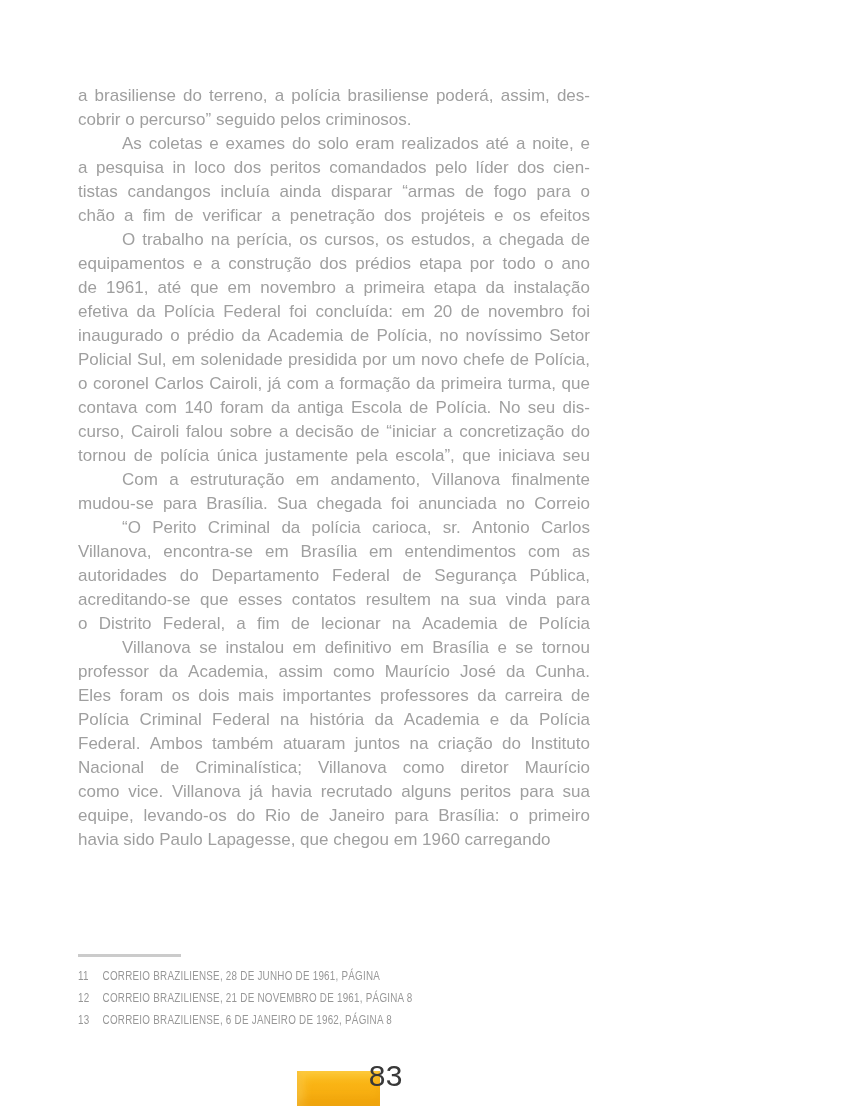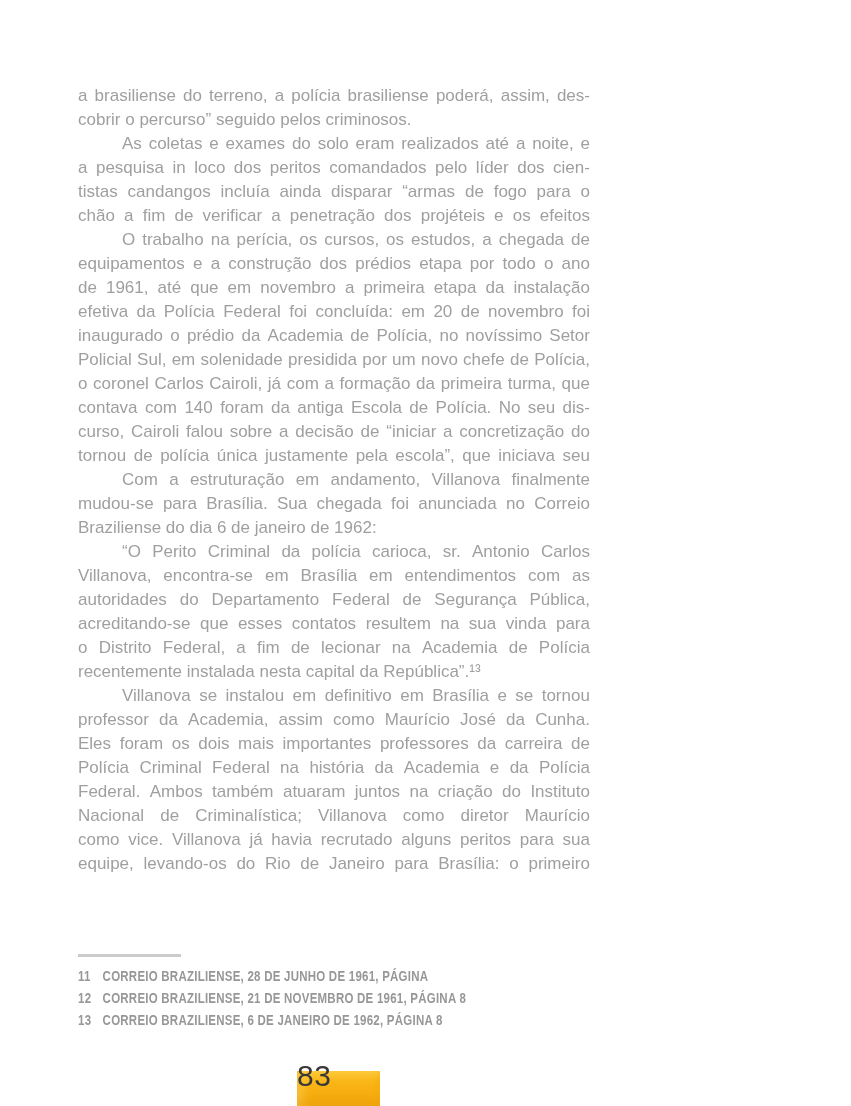--- a/index.html
+++ b/index.html
@@ -24,37 +24,37 @@
   .line.indent{padding-left:44px;}
   .line.last{display:block;}
   
   .fn-rule{
     position:absolute;left:78px;top:954px;width:103px;height:3px;
     background:#cbcbcb;
   }
   
   .footnotes{
     position:absolute;left:78px;top:965px;width:700px;
-    color:#979797;font-size:14px;font-weight:bold;
+    color:#979797;font-size:12px;
   }
   .fn-row{
     height:22px;line-height:22px;white-space:nowrap;
     transform:scaleX(0.82);transform-origin:0 50%;
     letter-spacing:0.3px;
   }
   .fn-num{display:inline-block;width:30px;}
   
   .pagenum-bg{
     position:absolute;left:297px;top:1071px;width:83px;height:35px;
     background:linear-gradient(180deg,#fcbe1c 0%,#f9b213 45%,#f3a80c 100%);
     box-shadow:inset 0 -6px 8px rgba(230,150,5,0.35), inset 6px 4px 10px rgba(255,225,120,0.45);
   }
   .pagenum{
     position:absolute;left:297px;top:1061px;width:106px;
-    text-align:left;
+    text-align:right;
     font-size:30px;line-height:30px;
     color:#383838;
     letter-spacing:0.5px;
   }
 </style>
 </head>
 <body>
 
 <div class="page">
 
@@ -275,21 +275,20 @@
           <span>mudou-se</span>
           <span>para</span>
           <span>Brasília.</span>
           <span>Sua</span>
           <span>chegada</span>
           <span>foi</span>
           <span>anunciada</span>
           <span>no</span>
           <span>Correio</span>
         </div>
-        <div class="line last">Braziliense do dia 6 de janeiro de 1962:</div>
       </div>
       <div class="para">
         <div class="line just indent">
           <span>“O</span>
           <span>Perito</span>
           <span>Criminal</span>
           <span>da</span>
           <span>polícia</span>
           <span>carioca,</span>
           <span>sr.</span>
@@ -332,21 +331,20 @@
           <span>Federal,</span>
           <span>a</span>
           <span>fim</span>
           <span>de</span>
           <span>lecionar</span>
           <span>na</span>
           <span>Academia</span>
           <span>de</span>
           <span>Polícia</span>
         </div>
-        <div class="line last">recentemente instalada nesta capital da República”.¹³</div>
       </div>
       <div class="para">
         <div class="line just indent">
           <span>Villanova</span>
           <span>se</span>
           <span>instalou</span>
           <span>em</span>
           <span>definitivo</span>
           <span>em</span>
           <span>Brasília</span>
@@ -426,20 +424,21 @@
           <span>levando-os</span>
           <span>do</span>
           <span>Rio</span>
           <span>de</span>
           <span>Janeiro</span>
           <span>para</span>
           <span>Brasília:</span>
           <span>o</span>
           <span>primeiro</span>
         </div>
+        <div class="line last">havia sido Paulo Lapagesse, que chegou em 1960 carregando</div>
       </div>
     </div>
 
   <div class="fn-rule"></div>
 
   <div class="footnotes" id="footnotes">
       <div class="fn-row"><span class="fn-num">11</span><span>CORREIO BRAZILIENSE, 28 DE JUNHO DE 1961, PÁGINA</span></div>
       <div class="fn-row"><span class="fn-num">12</span><span>CORREIO BRAZILIENSE, 21 DE NOVEMBRO DE 1961, PÁGINA 8</span></div>
       <div class="fn-row"><span class="fn-num">13</span><span>CORREIO BRAZILIENSE, 6 DE JANEIRO DE 1962, PÁGINA 8</span></div>
     </div>

